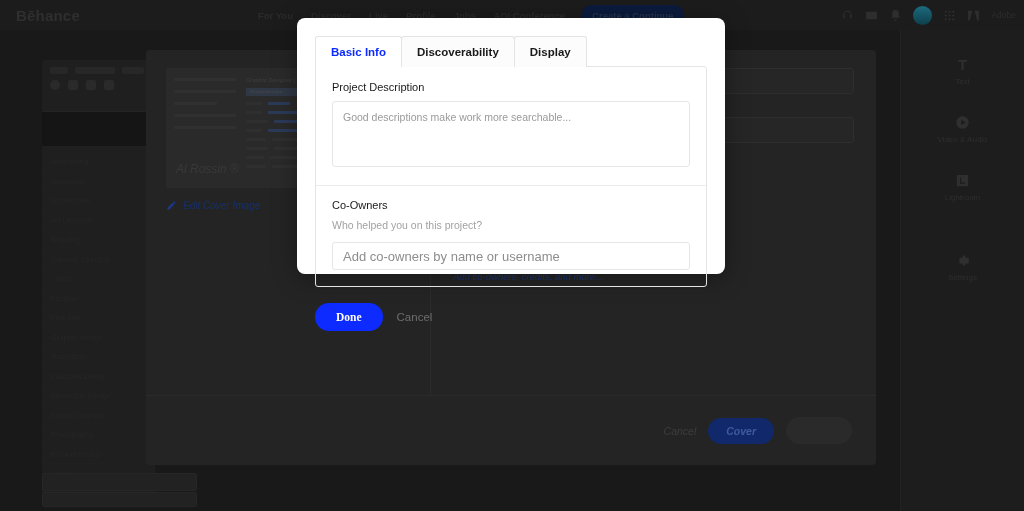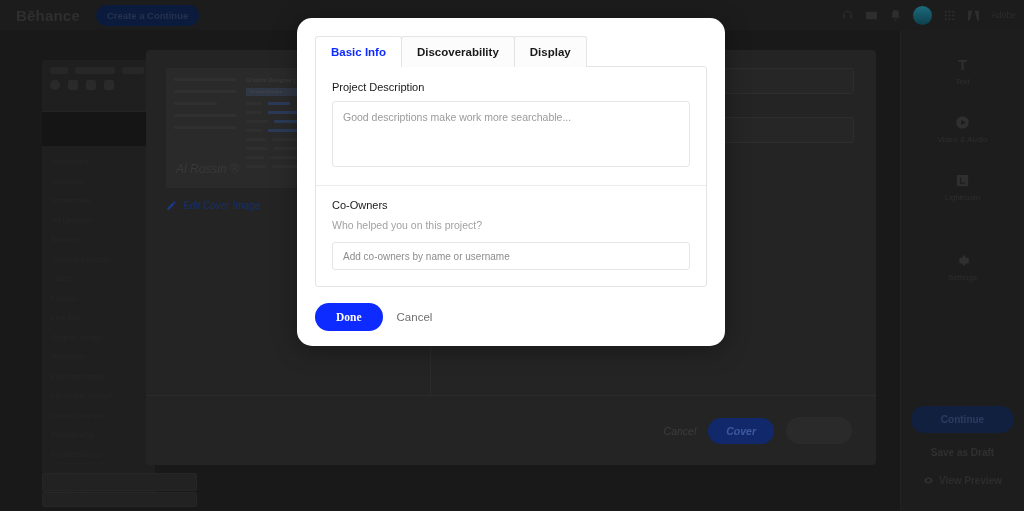--- a/index.html
+++ b/index.html
@@ -134,22 +134,22 @@
   }
   .rr-draft { font-size: 10px; font-weight: 700; color: #303030; margin-bottom: 14px; }
   .rr-preview { font-size: 10px; font-weight: 700; color: #2d2d2d; display: flex; align-items: center; justify-content: center; gap: 5px; }
   .rr-preview .rr-ic svg { width: 11px; height: 11px; }
 
   
   .blk { position: absolute; background: #222; border: 1px solid #262626; border-radius: 2px; }
 
   
   .modal {
-    position: absolute; left: 297px; top: 18px; width: 428px; height: 328px;
-    background: #ffffff; border-radius: 15px;
+    position: absolute; left: 297px; top: 18px; width: 428px; height: 256px;
+    background: #ffffff; border-radius: 8px;
     box-shadow: 0 4px 24px rgba(0,0,0,.35);
     padding: 18px 18px 0;
   }
   .tabs { display: flex; }
   .tab {
     padding: 9px 15px; font-size: 11.5px; font-weight: 700;
     color: #191919; background: #fff;
     border: 1px solid #e4e4e4; border-bottom: none;
     border-radius: 3px 3px 0 0; margin-right: -1px;
     position: relative; z-index: 1;
@@ -165,21 +165,21 @@
   .desc-box {
     width: 100%; height: 66px; border: 1px solid #e6e6e6; border-radius: 3px;
     padding: 9px 10px; font-size: 10.5px; color: #9a9a9a;
     font-family: "Liberation Sans", sans-serif; resize: none; background: #fff;
   }
   .desc-box::placeholder { color: #9a9a9a; }
   .divider { height: 1px; background: #ececec; margin: 14px -16px 13px; }
   .sub-text { font-size: 10.5px; color: #a2a2a2; margin-bottom: 11px; }
   .co-input {
     width: 100%; height: 28px; border: 1px solid #e6e6e6; border-radius: 3px;
-    padding: 0 10px; font-size: 10px; color: #8d8d8d;
+    padding: 0 10px; font-size: 13px; color: #8d8d8d;
     font-family: "Liberation Sans", sans-serif; background: #fff;
   }
   .co-input::placeholder { color: #8d8d8d; }
 
   .modal-actions { display: flex; align-items: center; gap: 14px; padding: 16px 0 0; }
   .done-btn {
     background: #0d2aff; color: #fff; border: none; border-radius: 14px;
     font-size: 11.5px; font-weight: 700; padding: 8px 21px; cursor: pointer;
     font-family: Liberation Serif, serif;
   }
@@ -190,20 +190,28 @@
 </style>
 </head>
 <body>
 
 <div id="app">
 
   <div class="dimmed">
 
     <div class="topnav">
       <div class="brand">Bēhance</div>
+      <div class="nav-links">
+        <span class="nav-link">For You</span>
+        <span class="nav-link">Discover</span>
+        <span class="nav-link">Live</span>
+        <span class="nav-link">Profile</span>
+        <span class="nav-link">Jobs</span>
+        <span class="nav-link">ADI Conference</span>
+      </div>
       <div class="create-btn">Create a Continue</div>
       <div class="nav-right">
         <span class="nv-ic">
           <svg viewBox="0 0 24 24">
               <path d="M12 3a8 8 0 0 0-8 8v6h3v-6H6a6 6 0 0 1 12 0h-1v6h3v-6a8 8 0 0 0-8-8z"></path>
             </svg>
         </span>
         <span class="nv-ic">
           <svg viewBox="0 0 24 24">
               <path d="M2 5h20v14H2V5zm10 8L3.5 6.5h17L12 13z"></path>
@@ -383,32 +391,20 @@
         <div class="rr-lbl">Lightroom</div>
       </div>
       <div class="rr-item" style="margin-top:22px">
         <div class="rr-ic">
           <svg viewBox="0 0 24 24">
               <path d="M12 8a4 4 0 1 0 0 8 4 4 0 0 0 0-8zm9 4l2-1.5-2-3.5-2.3.8a7.6 7.6 0 0 0-2-1.2L16.5 4h-4l-.2 2.6a7.6 7.6 0 0 0-2 1.2L8 7l-2 3.5L8 12l-2 1.5 2 3.5 2.3-.8c.6.5 1.3.9 2 1.2l.2 2.6h4l.2-2.6c.7-.3 1.4-.7 2-1.2l2.3.8 2-3.5L21 12z"></path>
             </svg>
         </div>
         <div class="rr-lbl">Settings</div>
       </div>
-      <div class="rr-foot">
-        <div class="rr-continue">Continue</div>
-        <div class="rr-draft">Save as Draft</div>
-        <div class="rr-preview">
-          <span class="rr-ic">
-            <svg viewBox="0 0 24 24">
-                <path d="M12 5C6 5 2 12 2 12s4 7 10 7 10-7 10-7-4-7-10-7zm0 11a4 4 0 1 1 0-8 4 4 0 0 1 0 8z"></path>
-              </svg>
-          </span>
-          <span>View Preview</span>
-        </div>
-      </div>
     </div>
 
     <div class="blk" style="left:42px; top:473px; width:155px; height:18px;"></div>
     <div class="blk" style="left:42px; top:492px; width:155px; height:15px;"></div>
   </div>
 
   <div class="modal">
     <div class="tabs">
       <div class="tab active">Basic Info</div>
       <div class="tab">Discoverability</div>

